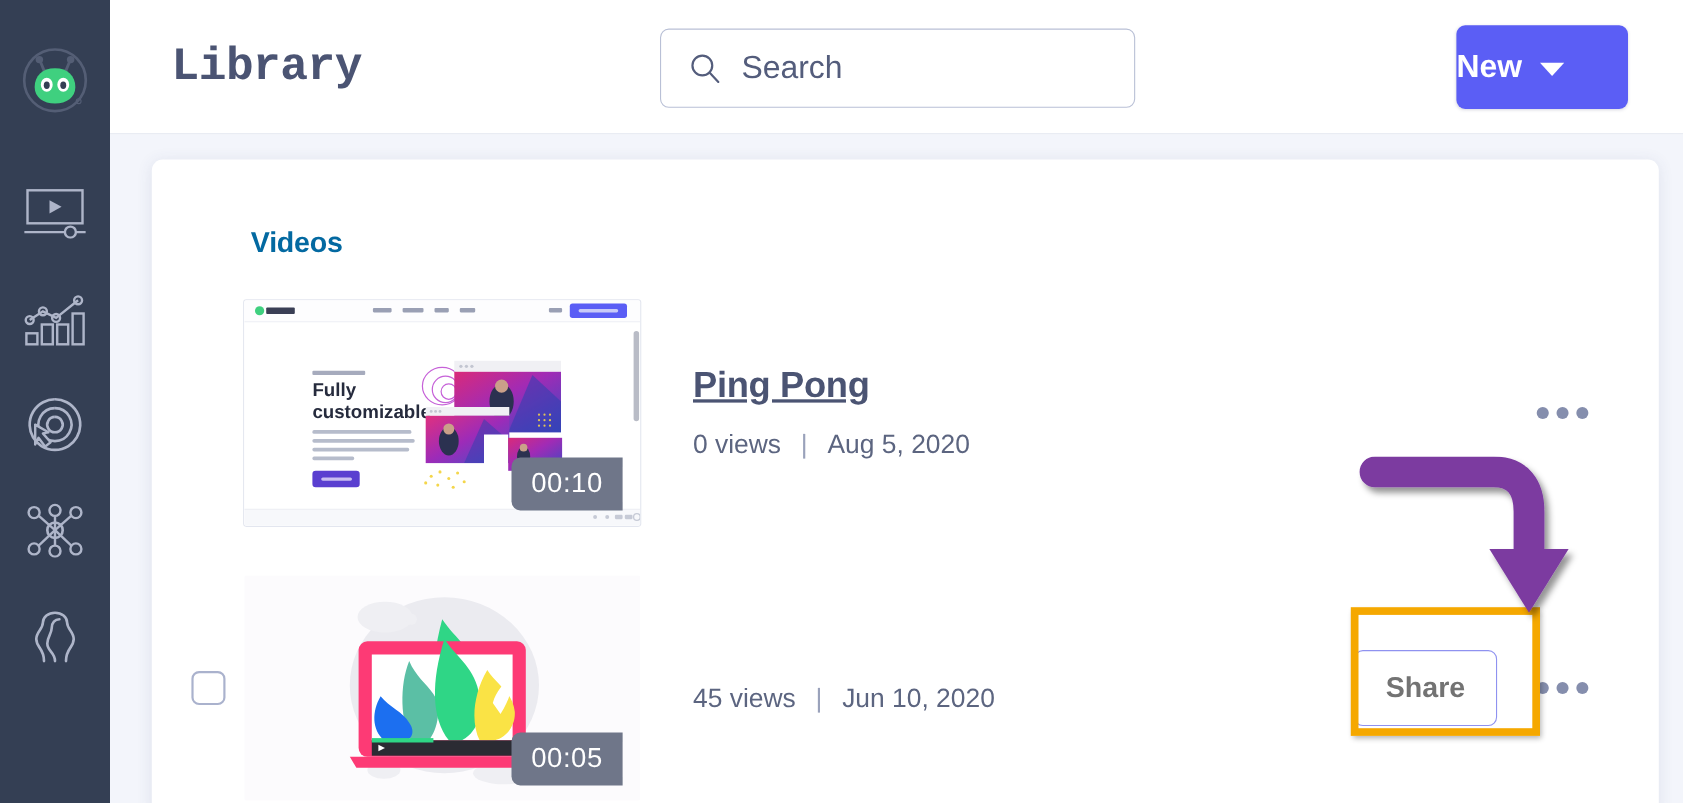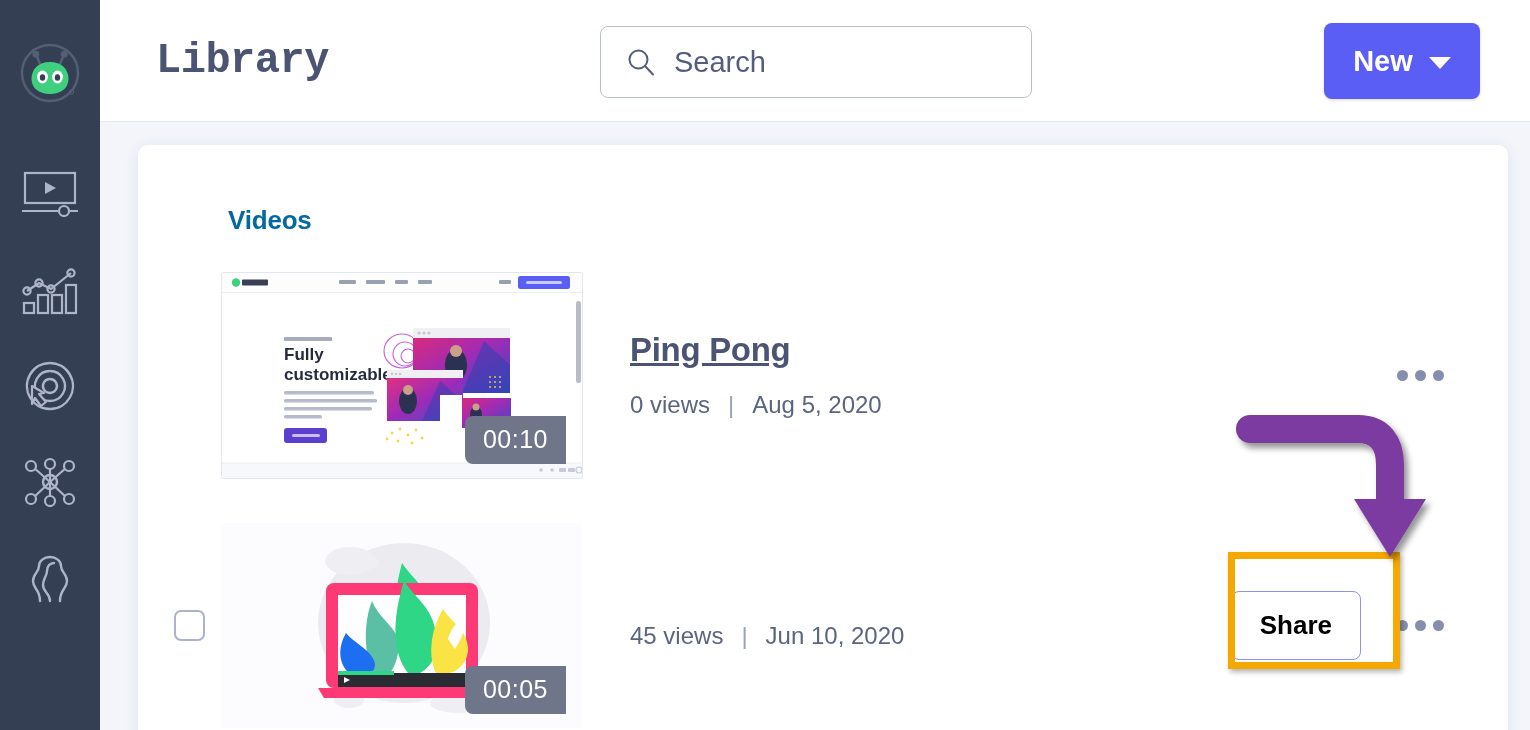--- a/index.html
+++ b/index.html
@@ -118,21 +118,20 @@
     height: 76px;
     background: #5b5ef5;
     border: none;
     border-radius: 8px;
     color: #fff;
     font-family: "Liberation Sans", sans-serif;
     font-size: 29px;
     font-weight: bold;
     display: flex;
     align-items: center;
-    justify-content: center;
     gap: 16px;
     cursor: pointer;
     box-shadow: 0 1px 3px rgba(40,40,90,.18);
   }
   .caret {
     width: 0; height: 0;
     border-left: 11px solid transparent;
     border-right: 11px solid transparent;
     border-top: 12px solid #ffffff;
     margin-top: 4px;
@@ -234,21 +233,21 @@
     display: flex;
     align-items: center;
     gap: 30px;
     margin-right: 58px;
     flex: 0 0 auto;
   }
   .share-btn {
     border: 1.5px solid #8f92f0;
     border-radius: 8px;
     background: #fff;
-    color: #000000;
+    color: #737373;
     font-family: "Liberation Sans", sans-serif;
     font-size: 26px;
     font-weight: bold;
     padding: 18px 28px;
     cursor: pointer;
   }
   .kebab {
     display: flex;
     gap: 7px;
     cursor: pointer;

